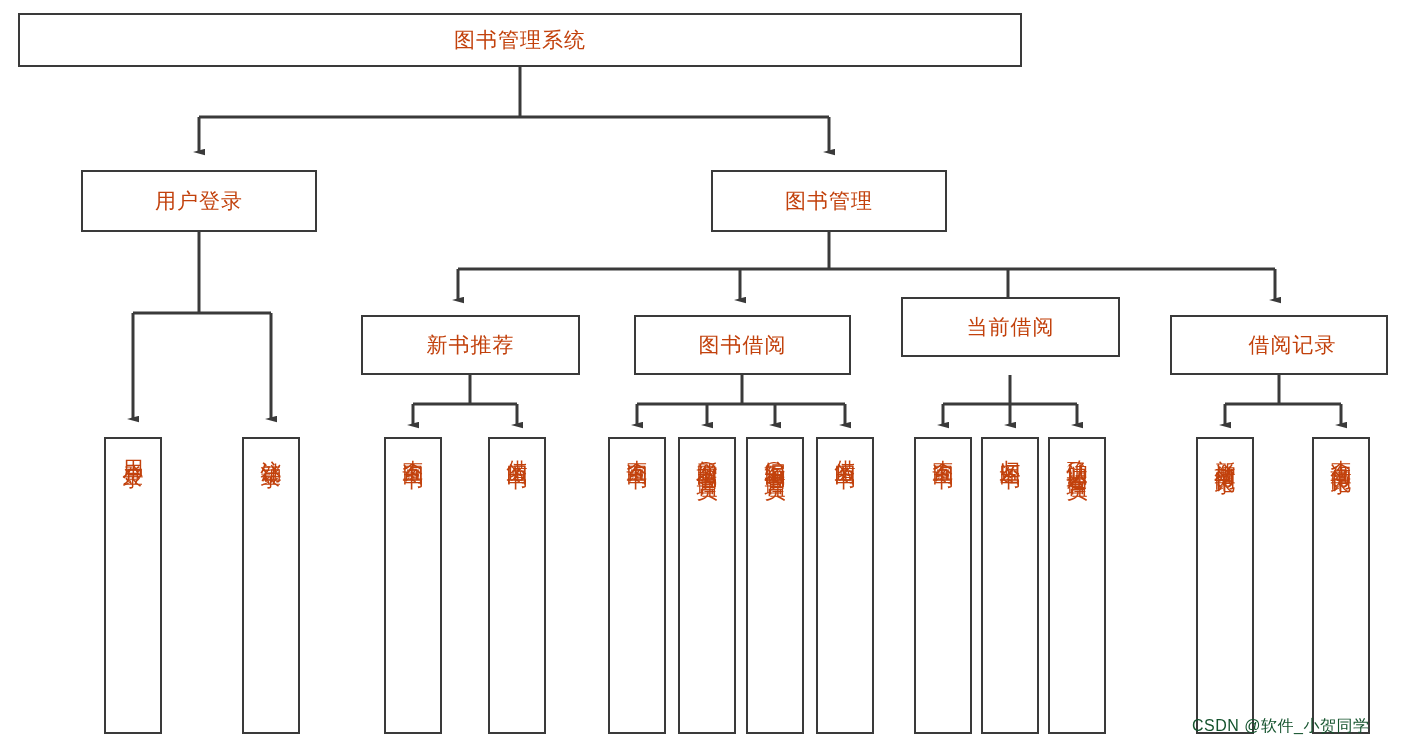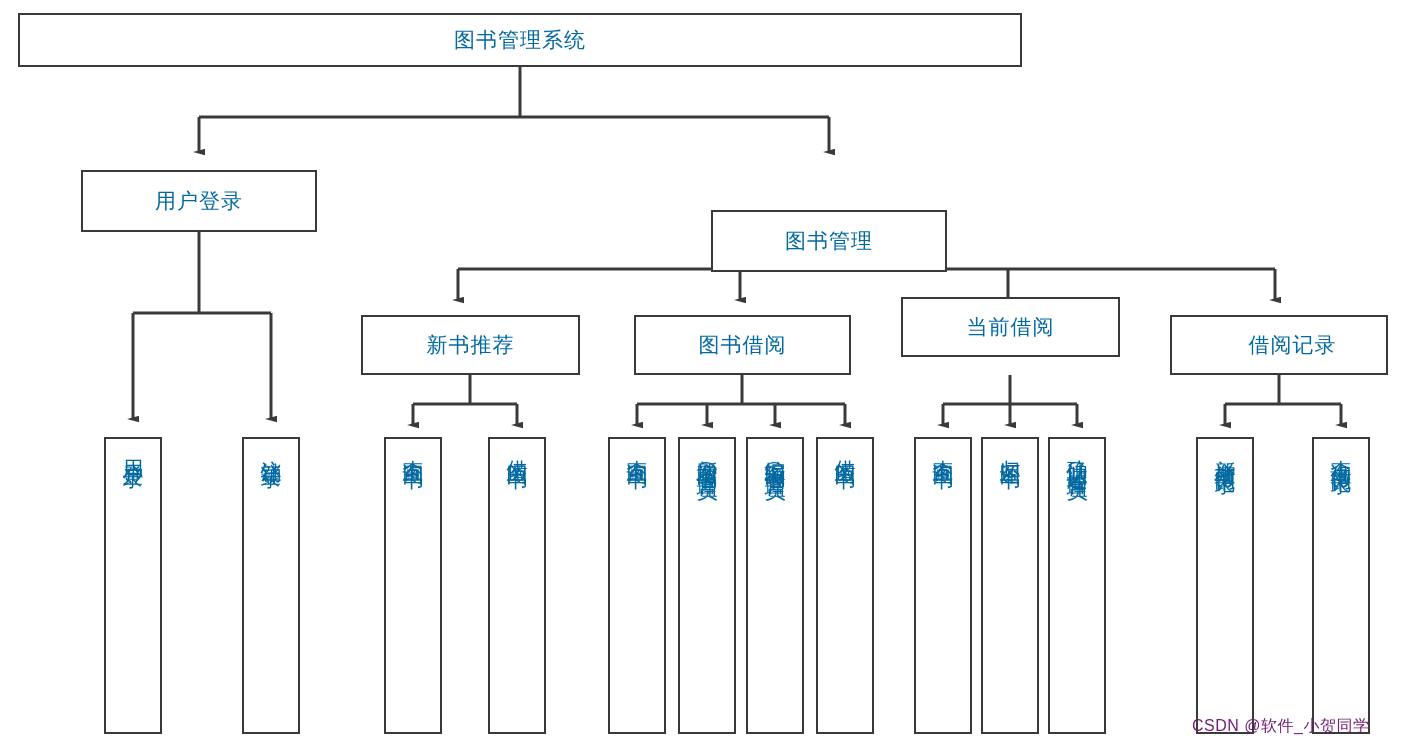--- a/index.html
+++ b/index.html
@@ -27,21 +27,21 @@
     height: 747px;
   }
   .node-box {
     position: absolute;
     box-sizing: border-box;
     border: 2.5px solid #3a3a3a;
     background: #ffffff;
     display: flex;
     align-items: center;
     justify-content: center;
-    color: #0369a1;
+    color: #c2410c;
   }
   .node-box .label {
     font-size: 21px;
     line-height: 1.25;
     letter-spacing: 1px;
     white-space: nowrap;
   }
   .leaf-box .label {
     writing-mode: vertical-rl;
     text-orientation: upright;
@@ -52,21 +52,21 @@
     display: block;
   }
   .leaf-box {
     align-items: flex-start;
     justify-content: center;
     padding-top: 4px;
   }
   .watermark {
     position: absolute;
     font-size: 16px;
-    color: #701a75;
+    color: #14532d;
     letter-spacing: 0.5px;
     white-space: nowrap;
     pointer-events: none;
     text-align: center;
   }
 </style>
 </head>
 <body>
 
 <div id="diagram-root">
@@ -122,21 +122,21 @@
     </g>
   </svg>
 
   <div class="node-box" style="left:18px; top:13px; width:1004px; height:54px;">
     <span class="label">图书管理系统</span>
   </div>
 
   <div class="node-box" style="left:81px; top:170px; width:236px; height:62px;">
     <span class="label">用户登录</span>
   </div>
-  <div class="node-box" style="left:711px; top:170px; width:236px; height:62px;margin-top:40px;">
+  <div class="node-box" style="left:711px; top:170px; width:236px; height:62px;">
     <span class="label">图书管理</span>
   </div>
 
   <div class="node-box" style="left:361px; top:315px; width:219px; height:60px;font-family:Liberation Serif, serif;">
     <span class="label">新书推荐</span>
   </div>
   <div class="node-box" style="left:634px; top:315px; width:217px; height:60px;">
     <span class="label">图书借阅</span>
   </div>
   <div class="node-box" style="left:901px; top:297px; width:219px; height:60px;">

